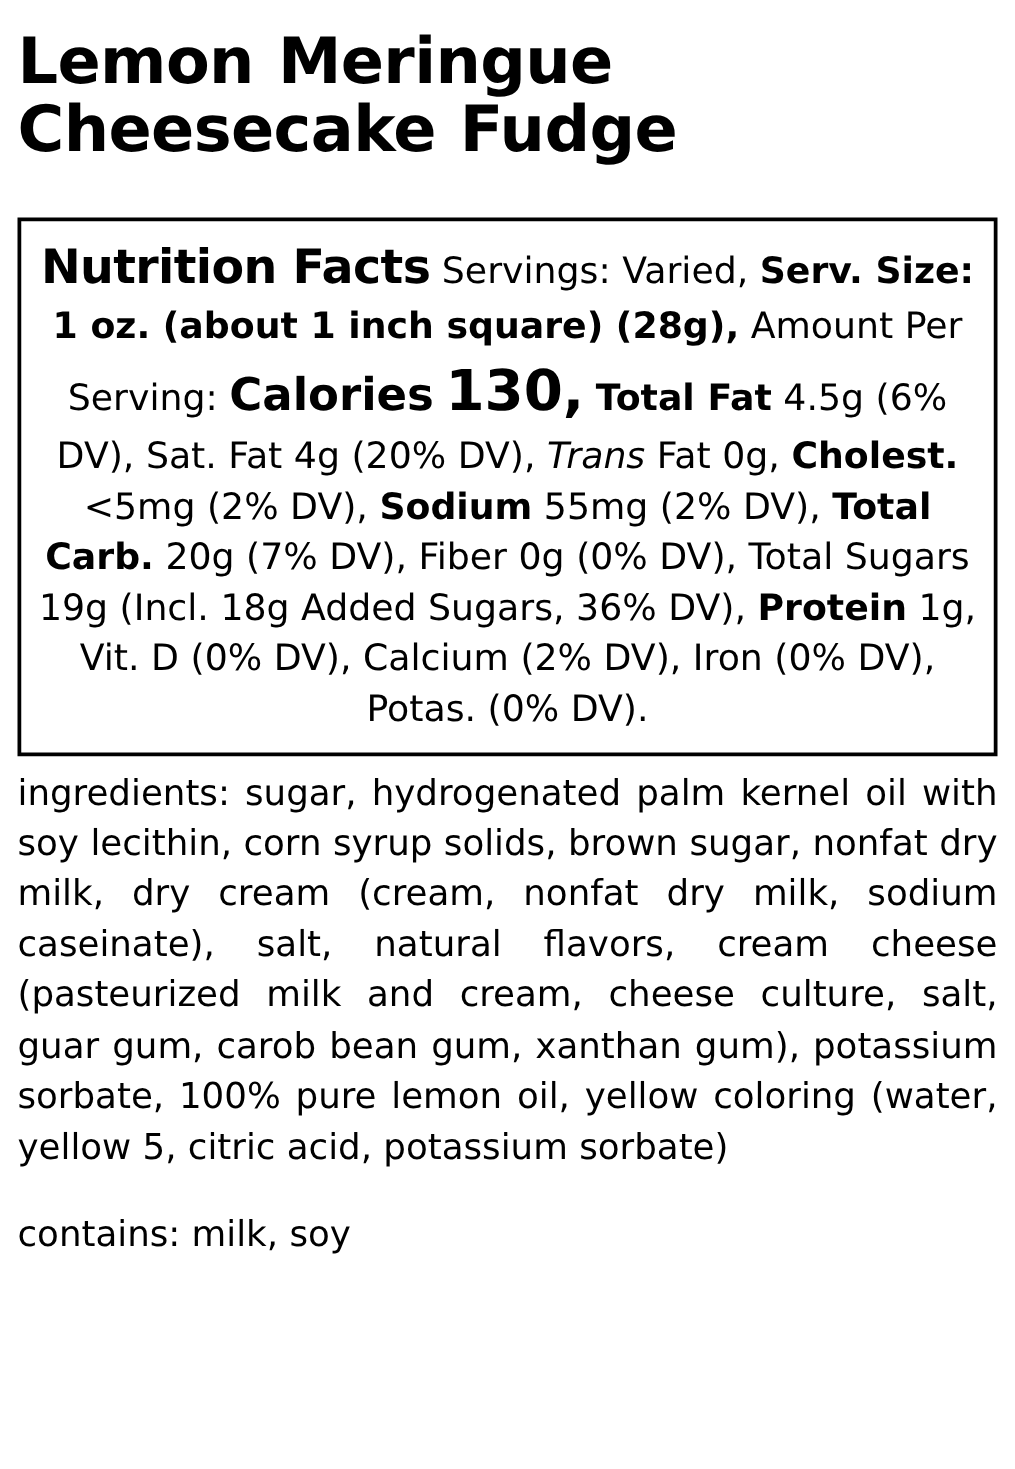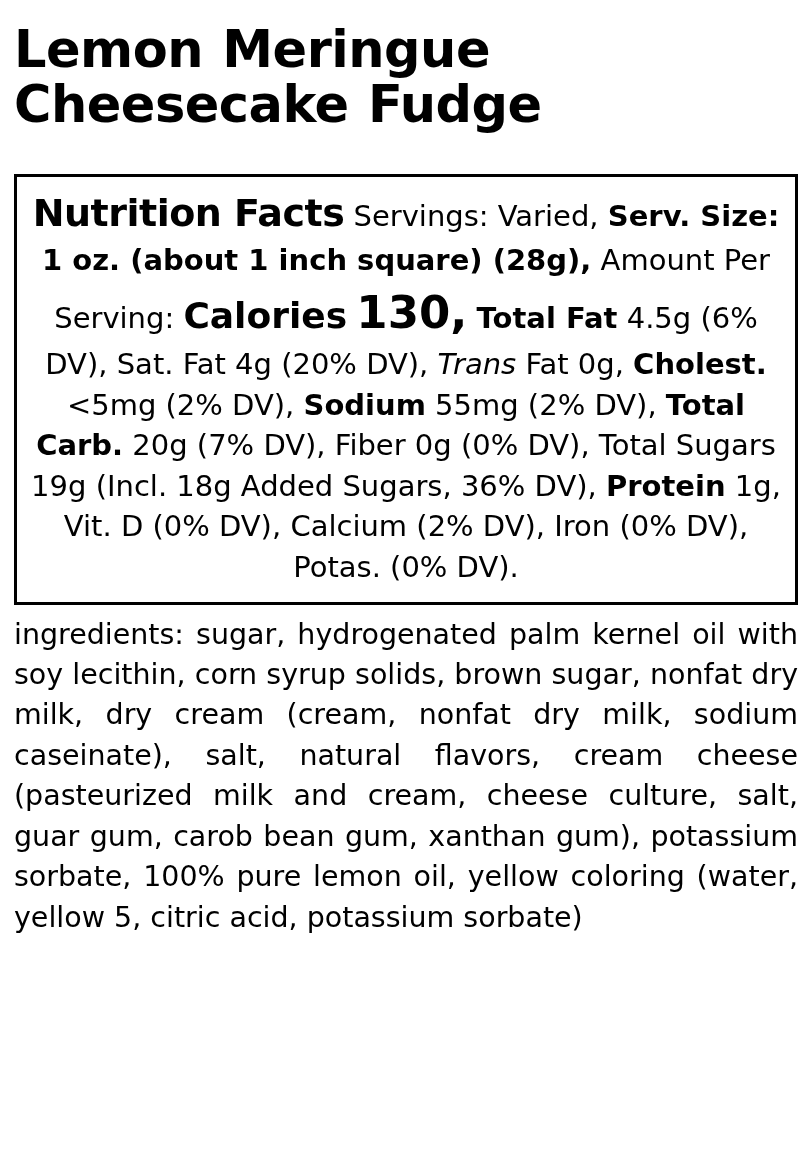--- a/index.html
+++ b/index.html
@@ -103,14 +103,15 @@
       <span>1g,</span>
       <span>Vit. D (0% DV),</span>
       <span>Calcium (2% DV),</span>
       <span>Iron (0% DV),</span>
       <span>Potas. (0% DV).</span>
     </div>
   </div>
 
   <p class="ingredients">ingredients: sugar, hydrogenated palm kernel oil with soy lecithin, corn syrup solids, brown sugar, nonfat dry milk, dry cream (cream, nonfat dry milk, sodium caseinate), salt, natural flavors, cream cheese (pasteurized milk and cream, cheese culture, salt, guar gum, carob bean gum, xanthan gum), potassium sorbate, 100% pure lemon oil, yellow coloring (water, yellow 5, citric acid, potassium sorbate)</p>
 
+  <p class="contains">contains: milk, soy</p>
 
 </div>
 
 </body></html>

